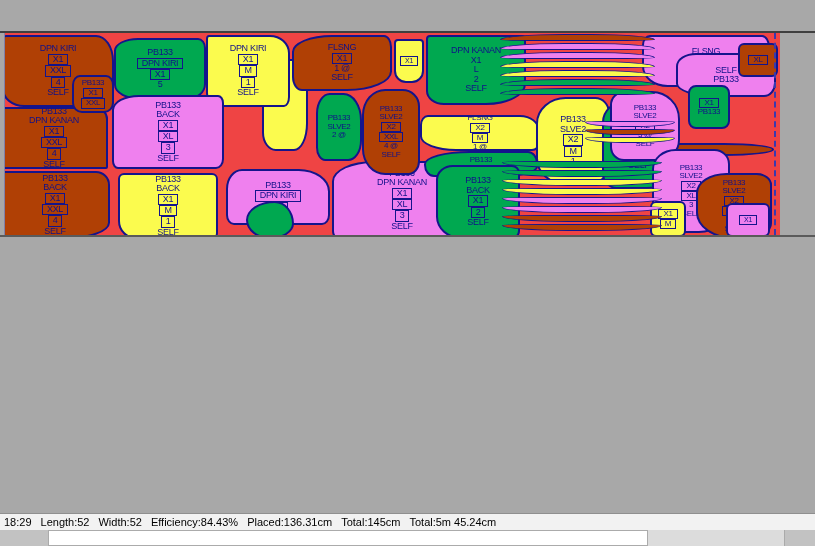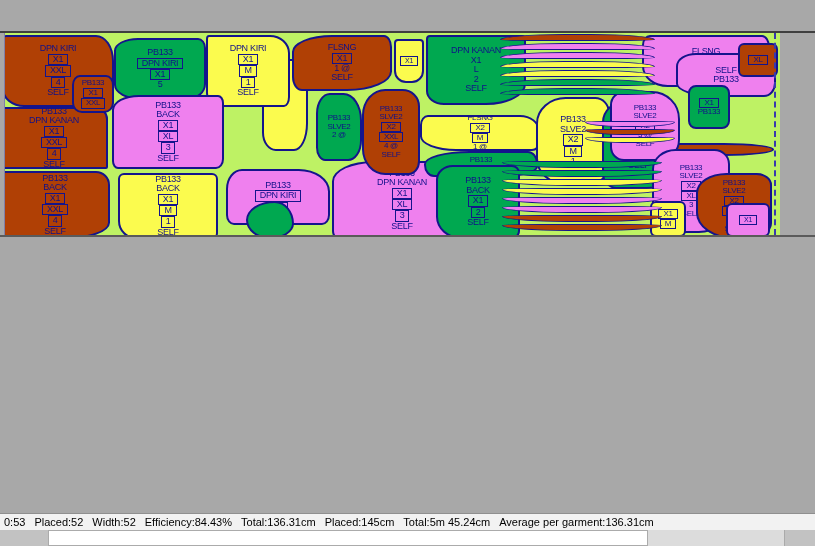--- a/index.html
+++ b/index.html
@@ -1,19 +1,19 @@
 <!DOCTYPE html>
 <html><head>
 <meta charset="utf-8">
 <style>
   html,body{margin:0;padding:0}
   body{width:815px;height:546px;position:relative;overflow:hidden;
        font-family:"Liberation Sans",sans-serif;background:#a8a8a8}
   .topbar{position:absolute;left:0;top:0;width:815px;height:31px;background:#a8a8a8}
-  .marker{position:absolute;left:0;top:31px;width:815px;height:206px;background:#bef264;
+  .marker{position:absolute;left:0;top:31px;width:815px;height:206px;background:#ef4444;
           border-top:2px solid #3f3f3f;border-bottom:2px solid #5a5a5a;box-sizing:border-box;overflow:hidden}
   .leftstrip{position:absolute;left:0;top:0;bottom:0;width:4px;background:#a8a8a8;border-right:1px solid #8080a8}
   .rightmargin{position:absolute;left:780px;top:0;bottom:0;width:35px;background:#a8a8a8}
   .endline{position:absolute;left:774px;top:0;bottom:0;width:0;border-left:2px dashed #3939ae}
   .piece{position:absolute;border:2px solid #14148c;box-sizing:border-box;display:flex;
          flex-direction:column;align-items:center;justify-content:center;text-align:center;
          color:#10108a;line-height:1.05;letter-spacing:-0.3px;overflow:hidden;font-weight:normal}
   .pl{white-space:nowrap}
   .pl.bx{border:1px solid #14148c;padding:0 4px;margin:0 1px}
   .stack{position:absolute}
@@ -240,27 +240,26 @@
       </div>
     </div>
   <div class="endline"></div>
   <div class="rightmargin"></div>
   <div class="leftstrip"></div>
 </div>
 
 <div class="workspace"></div>
 
 <div class="statusbar">
-  <span>0:53</span>
-  <span>Placed:52</span>
+  <span>18:29</span>
+  <span>Length:52</span>
   <span>Width:52</span>
   <span>Efficiency:84.43%</span>
-  <span>Total:136.31cm</span>
-  <span>Placed:145cm</span>
+  <span>Placed:136.31cm</span>
+  <span>Total:145cm</span>
   <span>Total:5m 45.24cm</span>
-  <span>Average per garment:136.31cm</span>
 </div>
 
 <div class="hscroll">
   <div class="hs-left"></div>
   <div class="hs-thumb"></div>
   <div class="hs-corner"></div>
 </div>
 
 </body></html>

